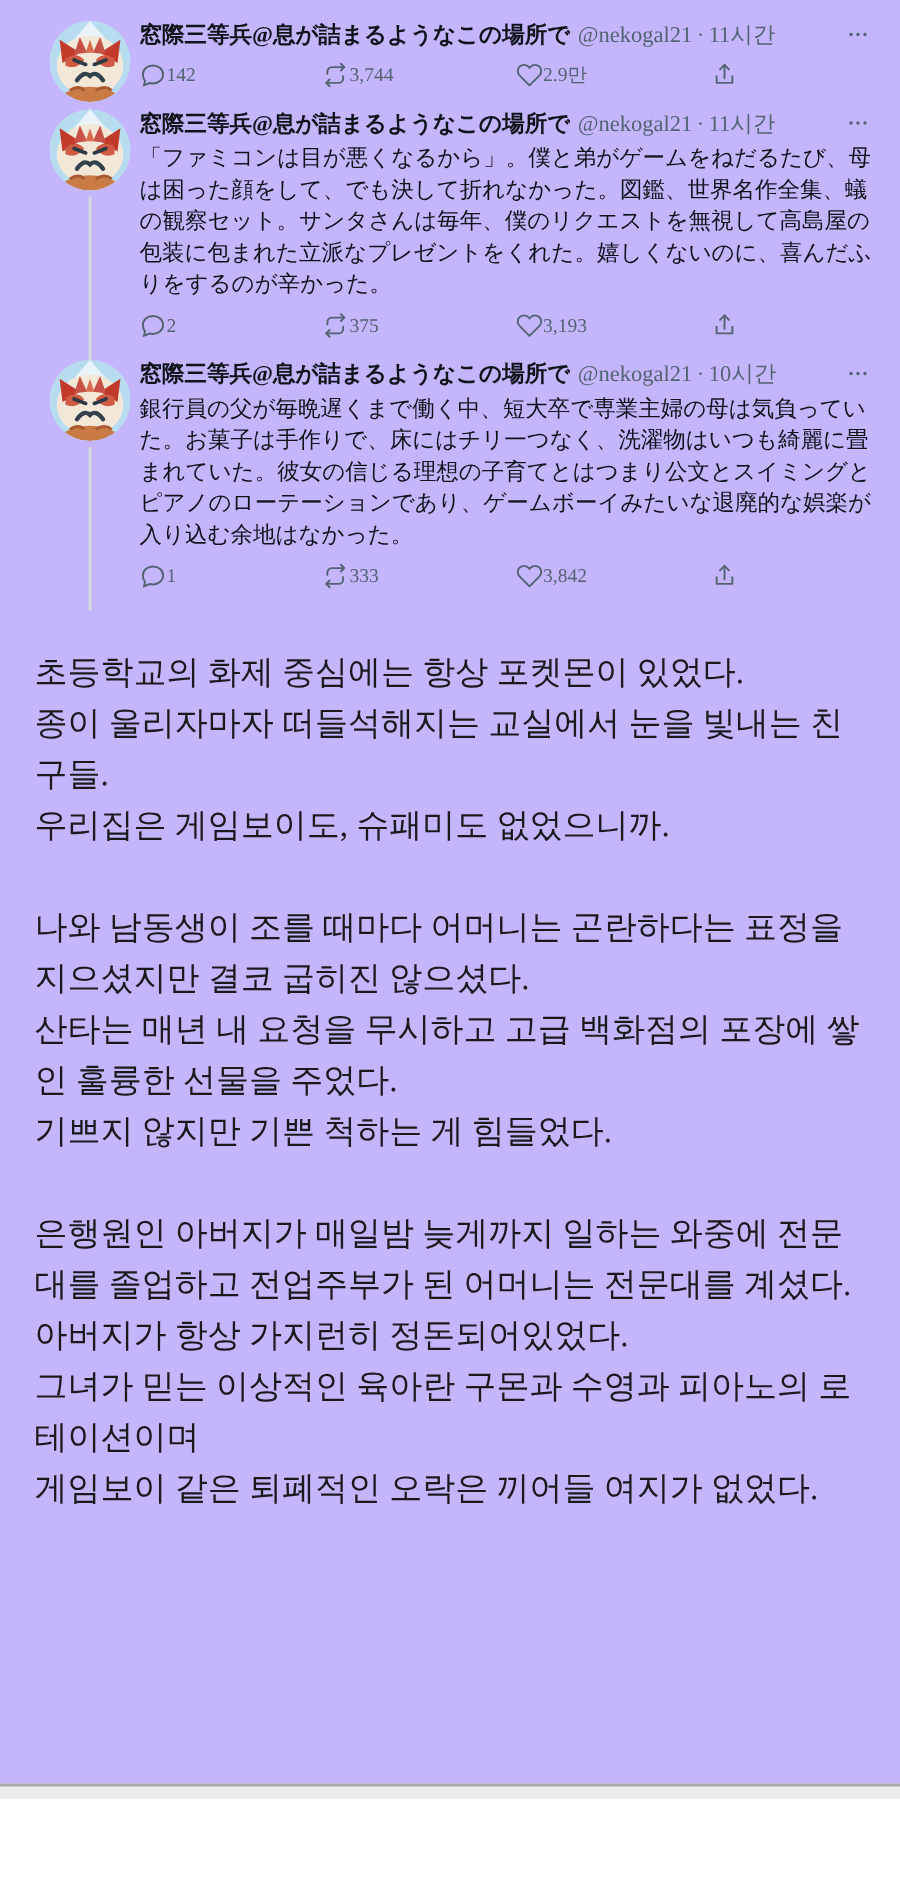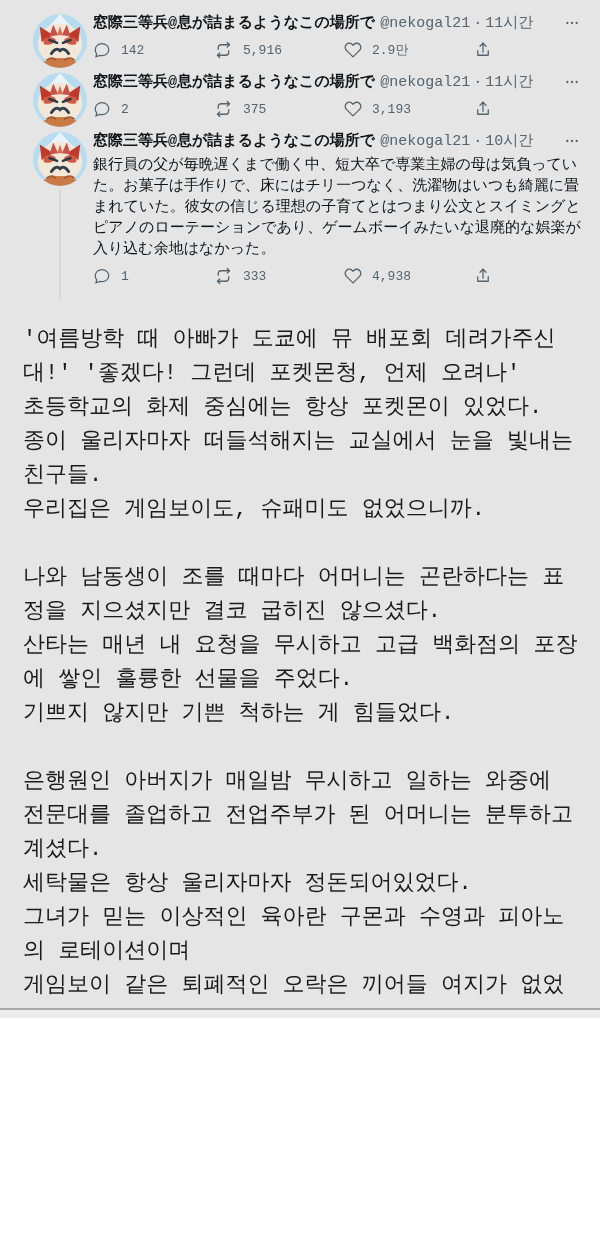--- a/index.html
+++ b/index.html
@@ -1,20 +1,20 @@
 <!DOCTYPE html>
 <html><head>
 <meta charset="utf-8">
 <style>
   * { box-sizing: border-box; }
   html, body { margin: 0; padding: 0; background: #ffffff; }
   .page {
-    width: 600px; height: 1018px; position: relative; overflow: hidden;
-    background: #e5e5e5;
-    font-family: Liberation Mono, monospace;
+    width: 600px; height: 1199px; position: relative; overflow: hidden;
+    background: #c4b5fd;
+    font-family: Liberation Serif, serif;
     color: #0f1419;
   }
 
   
   .thread { padding-top: 14px; }
   .tweet { display: flex; }
   .gutter {
     width: 54px; margin-left: 33px; flex-shrink: 0;
     display: flex; flex-direction: column; align-items: center;
   }
@@ -36,21 +36,21 @@
   .more-btn {
     margin-left: auto; background: none; border: none; padding: 0 2px;
     color: #536471; cursor: pointer; align-self: center; flex-shrink: 0;
   }
   .tweet-text {
     margin: 3px 0 0; font-size: 15px; line-height: 21px; color: #0f1419;
     overflow-wrap: anywhere;
   }
   .actions { display: flex; align-items: center; margin-top: 7px; color: #536471; }
   .action {
-    display: flex; align-items: center; gap: 10px; width: 130px;
+    display: flex; align-items: center; width: 130px;
     background: none; border: none; padding: 0; color: #536471;
     font-size: 13px; font-family: inherit; cursor: pointer;
   }
   .action:first-child { width: 121px; }
   .action.share { width: auto; }
   .action svg { display: block; }
   .count { color: #536471; }
 
   
   .translation {
@@ -125,21 +125,21 @@
               </svg>
             <span class="count">142</span>
           </button>
           <button class="action">
             <svg width="19" height="18" viewBox="0 0 24 24" fill="none" stroke="#536471" stroke-width="1.7" stroke-linecap="round" stroke-linejoin="round">
                 <path d="M17 2l3 3-3 3"></path>
                 <path d="M20 5H9a4 4 0 0 0-4 4v2"></path>
                 <path d="M7 22l-3-3 3-3"></path>
                 <path d="M4 19h11a4 4 0 0 0 4-4v-2"></path>
               </svg>
-            <span class="count">5,916</span>
+            <span class="count">3,744</span>
           </button>
           <button class="action">
             <svg width="18" height="18" viewBox="0 0 24 24" fill="none" stroke="#536471" stroke-width="1.7" stroke-linecap="round" stroke-linejoin="round">
                 <path d="M20.84 4.61a5.5 5.5 0 0 0-7.78 0L12 5.67l-1.06-1.06a5.5 5.5 0 0 0-7.78 7.78l1.06 1.06L12 21.23l7.78-7.78 1.06-1.06a5.5 5.5 0 0 0 0-7.78z"></path>
               </svg>
             <span class="count">2.9만</span>
           </button>
           <button class="action share">
             <svg width="18" height="18" viewBox="0 0 24 24" fill="none" stroke="#536471" stroke-width="1.7" stroke-linecap="round" stroke-linejoin="round">
                 <path d="M12 15V3"></path>
@@ -189,20 +189,21 @@
             <span>@nekogal21</span><span>·</span><span>11시간</span>
           </span>
           <button class="more-btn">
             <svg width="16" height="16" viewBox="0 0 24 24" fill="#536471">
                 <circle cx="5" cy="12" r="1.7"></circle>
                 <circle cx="12" cy="12" r="1.7"></circle>
                 <circle cx="19" cy="12" r="1.7"></circle>
               </svg>
           </button>
         </header>
+        <p class="tweet-text">「ファミコンは目が悪くなるから」。僕と弟がゲームをねだるたび、母は困った顔をして、でも決して折れなかった。図鑑、世界名作全集、蟻の観察セット。サンタさんは毎年、僕のリクエストを無視して高島屋の包装に包まれた立派なプレゼントをくれた。嬉しくないのに、喜んだふりをするのが辛かった。</p>
         <footer class="actions">
           <button class="action">
             <svg width="18" height="18" viewBox="0 0 24 24" fill="none" stroke="#536471" stroke-width="1.7">
                 <path d="M21 11.5c0 4.4-4 8-9 8-1 0-2-.1-2.9-.4L4 21l.9-3.8C3.7 15.8 3 13.7 3 11.5 3 7.1 7 3.5 12 3.5s9 3.6 9 8z"></path>
               </svg>
             <span class="count">2</span>
           </button>
           <button class="action">
             <svg width="19" height="18" viewBox="0 0 24 24" fill="none" stroke="#536471" stroke-width="1.7" stroke-linecap="round" stroke-linejoin="round">
                 <path d="M17 2l3 3-3 3"></path>
@@ -288,50 +289,49 @@
                 <path d="M20 5H9a4 4 0 0 0-4 4v2"></path>
                 <path d="M7 22l-3-3 3-3"></path>
                 <path d="M4 19h11a4 4 0 0 0 4-4v-2"></path>
               </svg>
             <span class="count">333</span>
           </button>
           <button class="action">
             <svg width="18" height="18" viewBox="0 0 24 24" fill="none" stroke="#536471" stroke-width="1.7" stroke-linecap="round" stroke-linejoin="round">
                 <path d="M20.84 4.61a5.5 5.5 0 0 0-7.78 0L12 5.67l-1.06-1.06a5.5 5.5 0 0 0-7.78 7.78l1.06 1.06L12 21.23l7.78-7.78 1.06-1.06a5.5 5.5 0 0 0 0-7.78z"></path>
               </svg>
-            <span class="count">4,938</span>
+            <span class="count">3,842</span>
           </button>
           <button class="action share">
             <svg width="18" height="18" viewBox="0 0 24 24" fill="none" stroke="#536471" stroke-width="1.7" stroke-linecap="round" stroke-linejoin="round">
                 <path d="M12 15V3"></path>
                 <path d="M8 7l4-4 4 4"></path>
                 <path d="M5 13v6h14v-6"></path>
               </svg>
           </button>
         </footer>
       </div>
     </article>
 
   </section>
 
   <section class="translation">
     <div class="t-para">
-      <p class="t-line">'여름방학 때 아빠가 도쿄에 뮤 배포회 데려가주신대!' '좋겠다! 그런데 포켓몬청, 언제 오려나'</p>
       <p class="t-line">초등학교의 화제 중심에는 항상 포켓몬이 있었다.</p>
       <p class="t-line">종이 울리자마자 떠들석해지는 교실에서 눈을 빛내는 친구들.</p>
       <p class="t-line">우리집은 게임보이도, 슈패미도 없었으니까.</p>
     </div>
     <div class="t-para">
       <p class="t-line">나와 남동생이 조를 때마다 어머니는 곤란하다는 표정을 지으셨지만 결코 굽히진 않으셨다.</p>
       <p class="t-line">산타는 매년 내 요청을 무시하고 고급 백화점의 포장에 쌓인 훌륭한 선물을 주었다.</p>
       <p class="t-line">기쁘지 않지만 기쁜 척하는 게 힘들었다.</p>
     </div>
     <div class="t-para">
-      <p class="t-line">은행원인 아버지가 매일밤 무시하고 일하는 와중에 전문대를 졸업하고 전업주부가 된 어머니는 분투하고 계셨다.</p>
-      <p class="t-line">세탁물은 항상 울리자마자 정돈되어있었다.</p>
+      <p class="t-line">은행원인 아버지가 매일밤 늦게까지 일하는 와중에 전문대를 졸업하고 전업주부가 된 어머니는 전문대를 계셨다.</p>
+      <p class="t-line">아버지가 항상 가지런히 정돈되어있었다.</p>
       <p class="t-line">그녀가 믿는 이상적인 육아란 구몬과 수영과 피아노의 로테이션이며</p>
       <p class="t-line">게임보이 같은 퇴폐적인 오락은 끼어들 여지가 없었다.</p>
     </div>
   </section>
 
   <div class="bottom-bar"></div>
 
 </div>
 
 </body></html>

